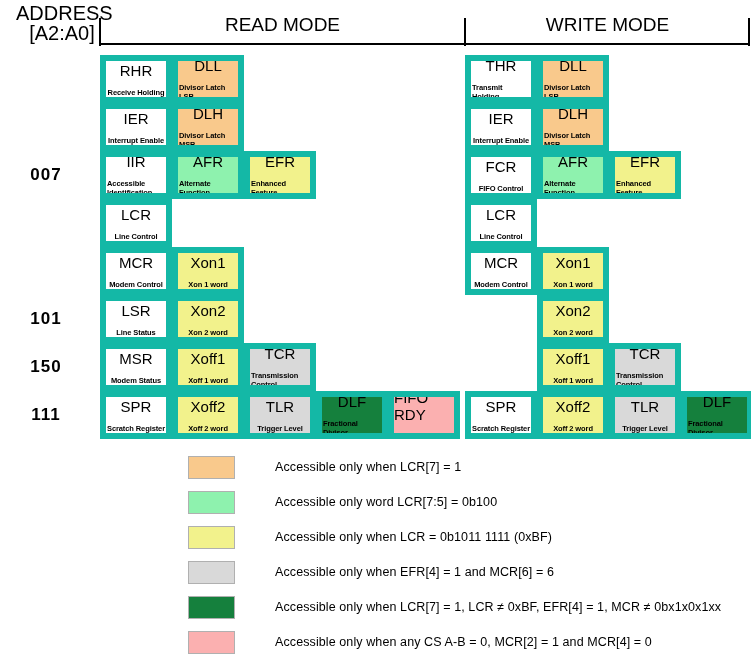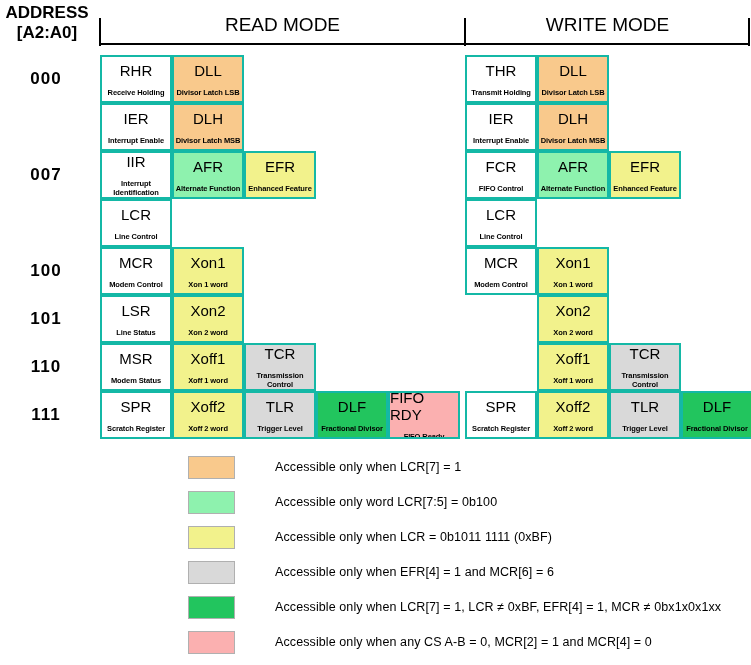--- a/index.html
+++ b/index.html
@@ -17,25 +17,25 @@
   }
 
   
   #header {
     position: absolute;
     left: 0; top: 0;
     width: 751px; height: 52px;
   }
   #addr-label {
     position: absolute;
-    left: 1px; top: 3px;
+    left: 16px; top: 3px;
     width: 92px;
     text-align: center;
-    font-weight: bold;
-    font-size: 17px;
+    font-weight: normal;
+    font-size: 20px;
     line-height: 20px;
     letter-spacing: 0px;
   }
   #addr-label .l2 { display: block; }
 
   .mode-title {
     position: absolute;
     top: 14px;
     text-align: center;
     font-size: 19px;
@@ -82,54 +82,53 @@
     font-weight: bold;
     font-size: 17px;
     letter-spacing: 1px;
   }
   .cell {
     position: absolute;
     top: 0;
     width: 72px;
     height: 48px;
     box-sizing: border-box;
-    border: 2px solid #14b8a6;
+    border: 6px solid #14b8a6;
     display: flex;
     flex-direction: column;
     align-items: center;
     justify-content: center;
     background: #ffffff;
     overflow: hidden;
   }
   .cell .name {
     font-size: 15px;
     line-height: 17px;
     margin-bottom: 1px;
   }
   .cell .desc {
     font-size: 7.5px;
     line-height: 9px;
-    text-align: center;
     padding: 0 1px;
     font-weight: bold;
     letter-spacing: -0.1px;
     margin-top: 8px;
   }
   .cell.blank {
     border: none;
     background: transparent;
   }
 
   
   .f-white  { background: #ffffff; }
   .f-orange { background: #f9c98c; }
   .f-green  { background: #8ef2ae; }
   .f-yellow { background: #f2f28c; }
   .f-gray   { background: #d9d9d9; }
-  .f-blue   { background: #22c55e; }
+  .f-blue   { background: #15803d; }
   .f-pink   { background: #fbb0b0; }
 
   
   #legend {
     position: absolute;
     left: 0; top: 452px;
     width: 751px;
   }
   .legend-row {
     position: absolute;
@@ -167,21 +166,20 @@
   <div class="mode-title" id="read-title">READ MODE</div>
 
   <div id="head-rule"></div>
   <div class="head-tick" id="tick-left"></div>
   <div class="head-tick" id="tick-mid"></div>
   <div class="head-tick" id="tick-right"></div>
 </div>
 
 <div id="table">
     <div class="row" style="top: 0px;">
-      <div class="addr">000</div>
       <div class="cell f-white" style="left: 100px;">
         <div class="name">RHR</div>
         <div class="desc">Receive Holding</div>
       </div>
       <div class="cell f-orange" style="left: 172px;">
         <div class="name">DLL</div>
         <div class="desc">Divisor Latch LSB</div>
       </div>
       <div class="cell f-white" style="left: 465px;">
         <div class="name">THR</div>
@@ -207,21 +205,21 @@
       </div>
       <div class="cell f-orange" style="left: 537px;">
         <div class="name">DLH</div>
         <div class="desc">Divisor Latch MSB</div>
       </div>
     </div>
     <div class="row" style="top: 96px;">
       <div class="addr">007</div>
       <div class="cell f-white" style="left: 100px;">
         <div class="name">IIR</div>
-        <div class="desc">Interrupt Identification</div>
+        <div class="desc">Accessible Identification</div>
       </div>
       <div class="cell f-green" style="left: 172px;">
         <div class="name">AFR</div>
         <div class="desc">Alternate Function</div>
       </div>
       <div class="cell f-yellow" style="left: 244px;">
         <div class="name">EFR</div>
         <div class="desc">Enhanced Feature</div>
       </div>
       <div class="cell f-white" style="left: 465px;">
@@ -241,21 +239,20 @@
       <div class="cell f-white" style="left: 100px;">
         <div class="name">LCR</div>
         <div class="desc">Line Control</div>
       </div>
       <div class="cell f-white" style="left: 465px;">
         <div class="name">LCR</div>
         <div class="desc">Line Control</div>
       </div>
     </div>
     <div class="row" style="top: 192px;">
-      <div class="addr">100</div>
       <div class="cell f-white" style="left: 100px;">
         <div class="name">MCR</div>
         <div class="desc">Modem Control</div>
       </div>
       <div class="cell f-yellow" style="left: 172px;">
         <div class="name">Xon1</div>
         <div class="desc">Xon 1 word</div>
       </div>
       <div class="cell f-white" style="left: 465px;">
         <div class="name">MCR</div>
@@ -276,21 +273,21 @@
         <div class="name">Xon2</div>
         <div class="desc">Xon 2 word</div>
       </div>
       <div class="cell blank" style="left: 465px;"></div>
       <div class="cell f-yellow" style="left: 537px;">
         <div class="name">Xon2</div>
         <div class="desc">Xon 2 word</div>
       </div>
     </div>
     <div class="row" style="top: 288px;">
-      <div class="addr">110</div>
+      <div class="addr">150</div>
       <div class="cell f-white" style="left: 100px;">
         <div class="name">MSR</div>
         <div class="desc">Modem Status</div>
       </div>
       <div class="cell f-yellow" style="left: 172px;">
         <div class="name">Xoff1</div>
         <div class="desc">Xoff 1 word</div>
       </div>
       <div class="cell f-gray" style="left: 244px;">
         <div class="name">TCR</div>

